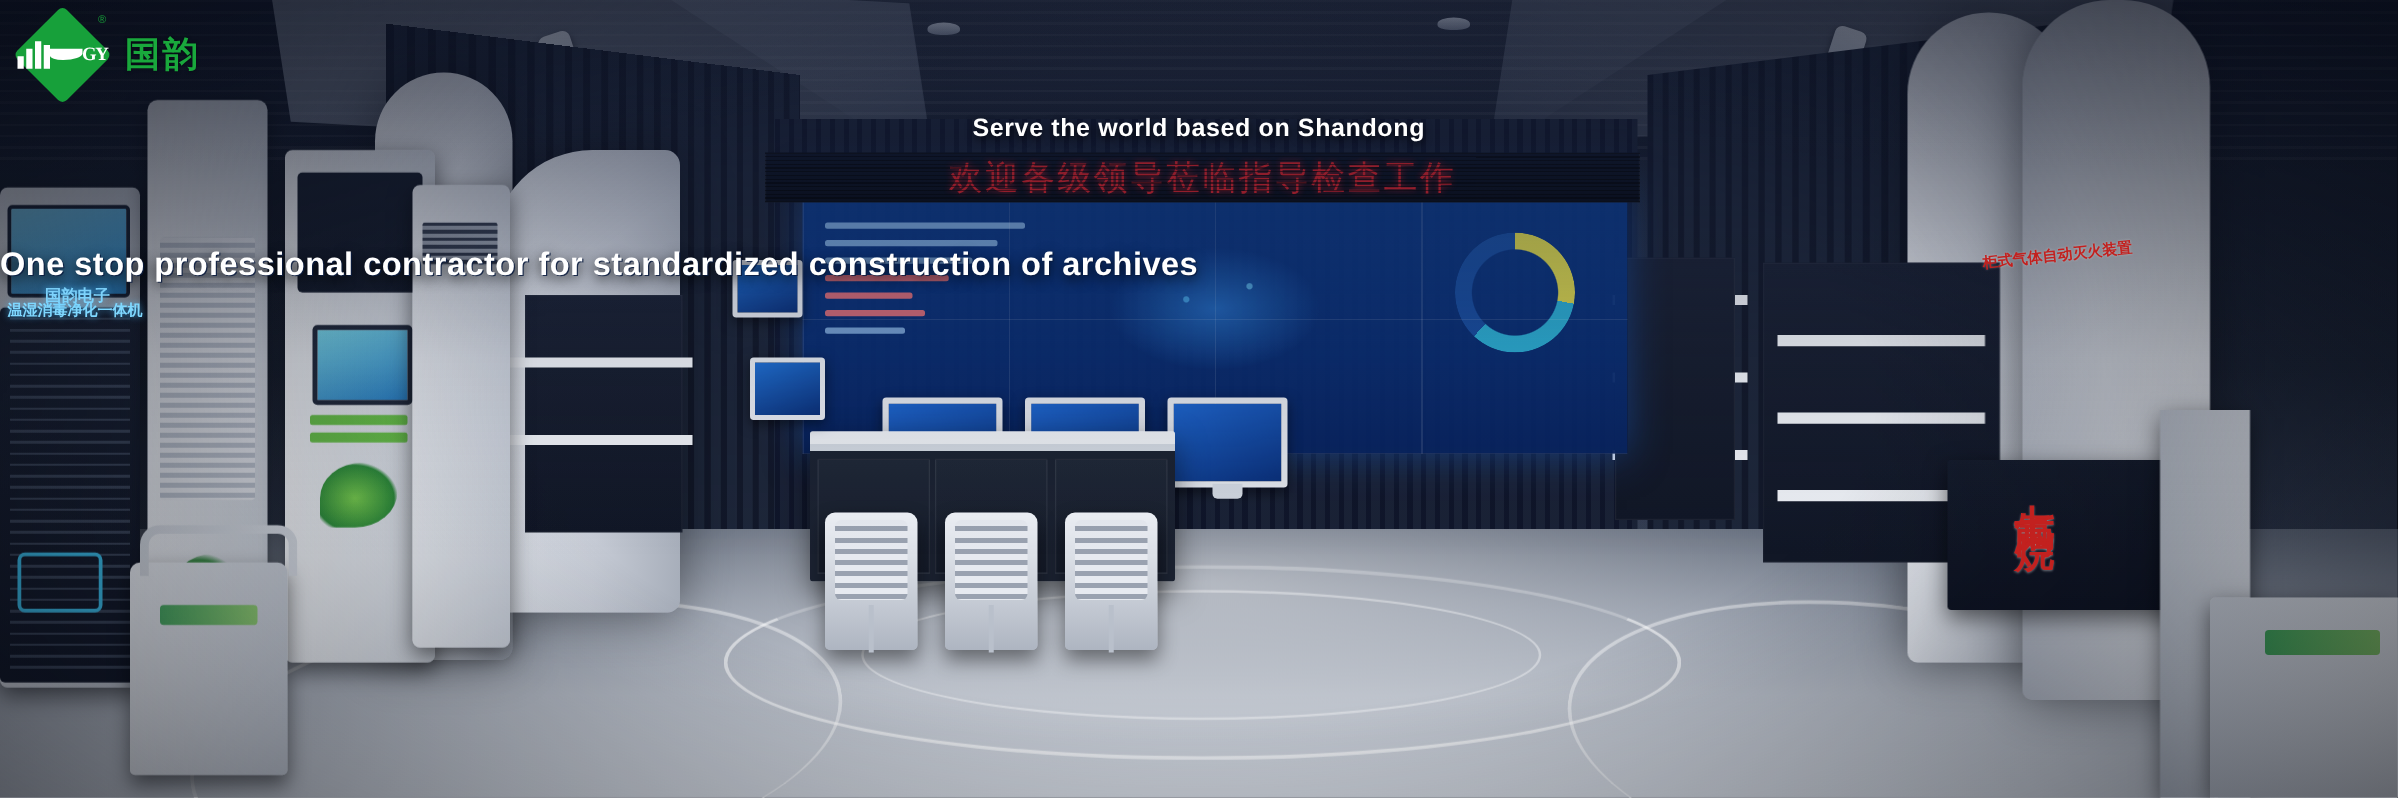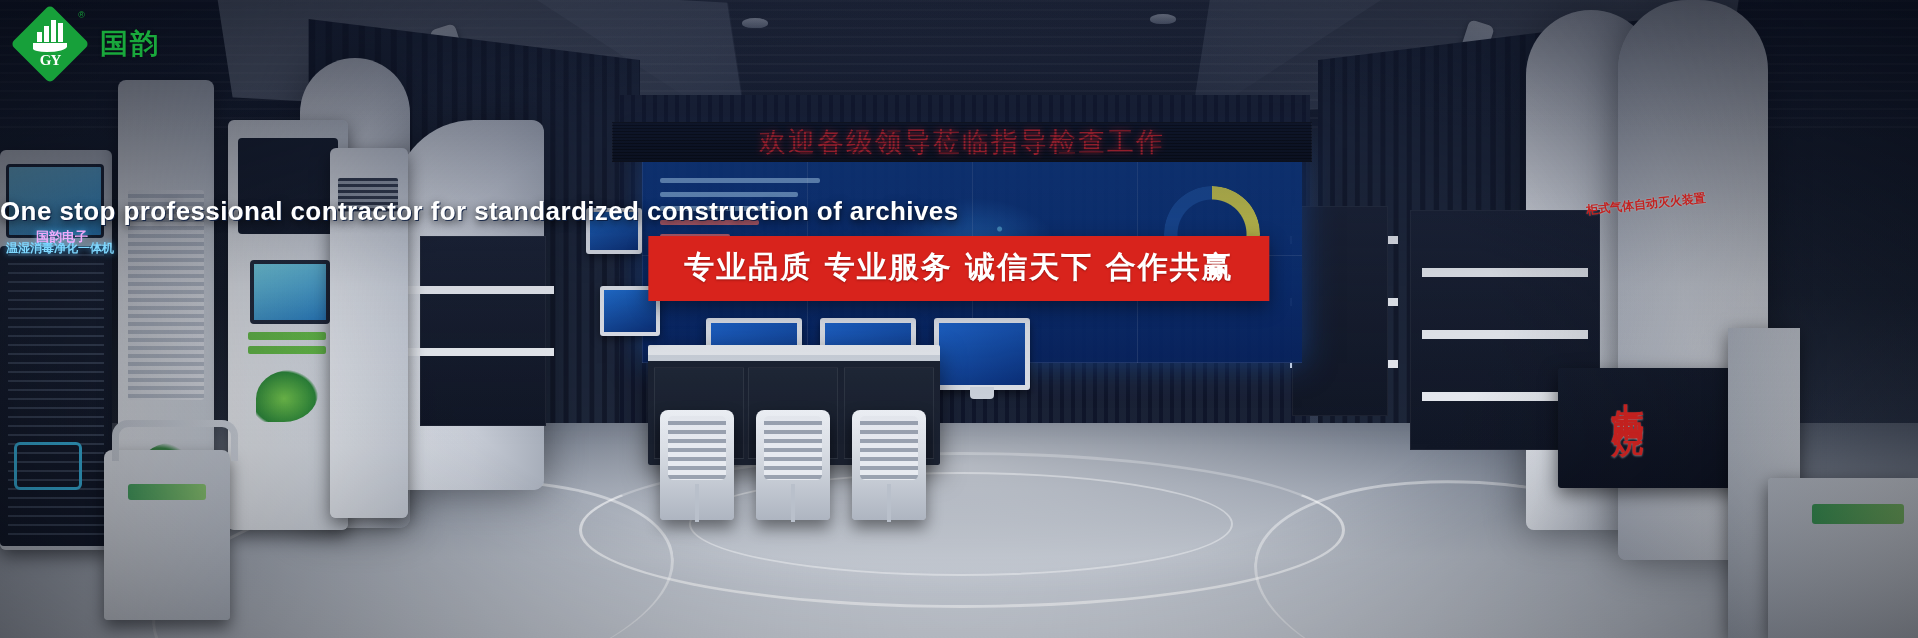--- a/index.html
+++ b/index.html
@@ -309,21 +309,21 @@
   }
   .logo-mark {
     position:relative; width: 72px; height: 72px;
   }
   .logo-diamond {
     position:absolute; left:8px; top:8px; width: 56px; height: 56px;
     background:#17a03a; transform: rotate(45deg); border-radius: 5px;
   }
   .logo-inner {
     position:absolute; inset:0; display:flex; align-items:center; justify-content:center;
-    flex-direction:column;
+    flex-direction:row;
   }
   .logo-bldgs { display:flex; align-items:flex-end; gap:2px; height:22px; margin-bottom:1px; }
   .logo-bldgs span { display:block; width:5px; background:#fff; }
   .logo-bldgs span:nth-child(1){height:10px}
   .logo-bldgs span:nth-child(2){height:16px}
   .logo-bldgs span:nth-child(3){height:22px}
   .logo-bldgs span:nth-child(4){height:19px}
   .logo-wave {
     width:34px; height:9px; background:#fff;
     border-radius: 0 0 60% 40%;
@@ -397,21 +397,21 @@
   .eq-vertical {
     right: 268px; top: 378px; font-size: 32px;
     writing-mode: vertical-rl; letter-spacing: 7px;
     text-shadow: 0 1px 2px rgba(255,255,255,.4);
   }
   .eq-left-top {
     left: 6px; top: 240px; font-size: 12px; color:#7fd8ff; font-weight:700;
     text-shadow: 0 0 6px rgba(80,190,255,.8);
   }
   .eq-left-brand {
-    left: 36px; top: 228px; font-size: 13px; color:#f0abfc; font-weight:700;
+    left: 36px; top: 228px; font-size: 13px; color:#7dd3fc; font-weight:700;
     text-shadow: 0 0 6px rgba(80,190,255,.7);
   }
 </style>
 </head>
 <body>
 
 <div class="banner">
 
   <div class="scene">
 
@@ -557,20 +557,18 @@
               <span></span>
             </div>
           <div class="logo-wave"></div>
           <div class="logo-gy">GY</div>
         </div>
         <div class="logo-reg">®</div>
       </div>
       <div class="logo-name">国韵</div>
     </div>
 
+    <div class="headline-en">Serve the world based on Shandong</div>
     <div class="subtitle-en">One stop professional contractor for standardized construction of archives</div>
 
-    <div class="slogan-bar">
-      <div class="slogan-text">专业品质  专业服务  诚信天下  合作共赢</div>
-    </div>
 
   </div>
 </div>
 
 </body></html>

